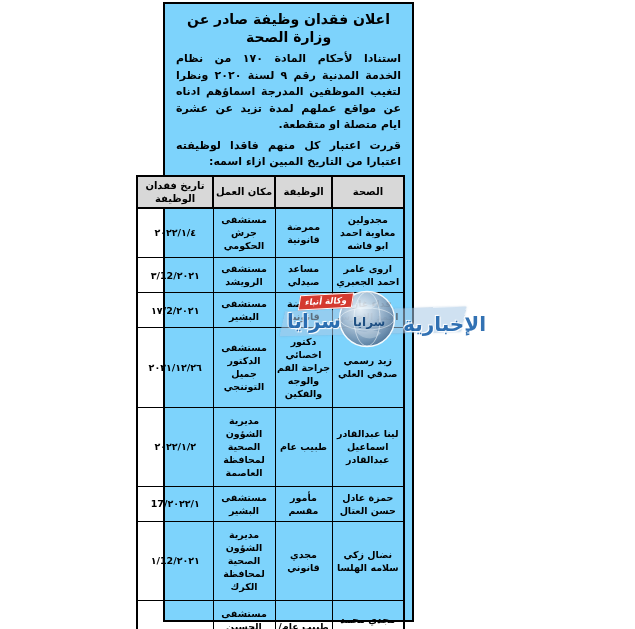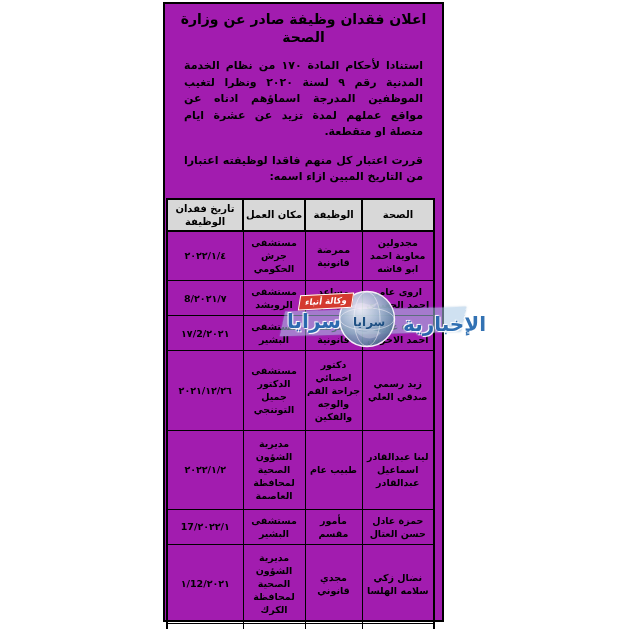--- a/index.html
+++ b/index.html
@@ -1,30 +1,30 @@
 <!DOCTYPE html>
 <html lang="ar"><head>
 <meta charset="utf-8">
 <style>
   html,body{margin:0;padding:0;}
   body{
     width:635px;height:629px;position:relative;overflow:hidden;
     background:#ffffff;font-family:"DejaVu Sans", sans-serif;color:#000;
   }
   .doc{
-    position:absolute;left:163px;top:2px;width:281px;height:620px;
-    box-sizing:border-box;border:2px solid #000;background:#a21caf;
+    position:absolute;left:163px;top:2px;width:251px;height:620px;
+    box-sizing:border-box;border:2px solid #000;background:#7dd3fc;
     direction:rtl;padding:4px 7px 6px 7px;
   }
   .doc-title{
     font-size:14px;font-weight:bold;text-align:center;margin:2px 0 5px 0;
     line-height:18px;
   }
   .doc-intro,.doc-decision{
-    font-size:11px;font-weight:bold;margin:12px;line-height:16.5px;
+    font-size:11px;font-weight:bold;margin:4px;line-height:16.5px;
     text-align:justify;text-align-last:right;
   }
   .doc-decision{margin-top:1px;}
   table.losses{
     width:267px;margin:4px auto 0 auto;border-collapse:collapse;
     table-layout:fixed;height:492px;
   }
   table.losses th{
     background:#d8d8d8;font-size:10px;font-weight:bold;
     border:2px solid #000;padding:2px 1px;line-height:13px;
@@ -94,21 +94,21 @@
         <tr>
           <td>مجدولين معاوية احمد ابو فاشه</td>
           <td>ممرضة قانونية</td>
           <td>مستشفى جرش الحكومي</td>
           <td>٢٠٢٢/١/٤</td>
         </tr>
         <tr>
           <td>اروى عامر احمد الجعبري</td>
           <td>مساعد صيدلي</td>
           <td>مستشفى الرويشد</td>
-          <td>٢٠٢١/٧/8</td>
+          <td>٢٠٢١/12/٣</td>
         </tr>
         <tr>
           <td>فداء غازي احمد الاخرس</td>
           <td>ممرضة قانونية</td>
           <td>مستشفى البشير</td>
           <td>٢٠٢١/2/١٧</td>
         </tr>
         <tr>
           <td>زيد رسمي صدقي العلي</td>
           <td>دكتور اخصائي جراحة الفم والوجه والفكين</td>

